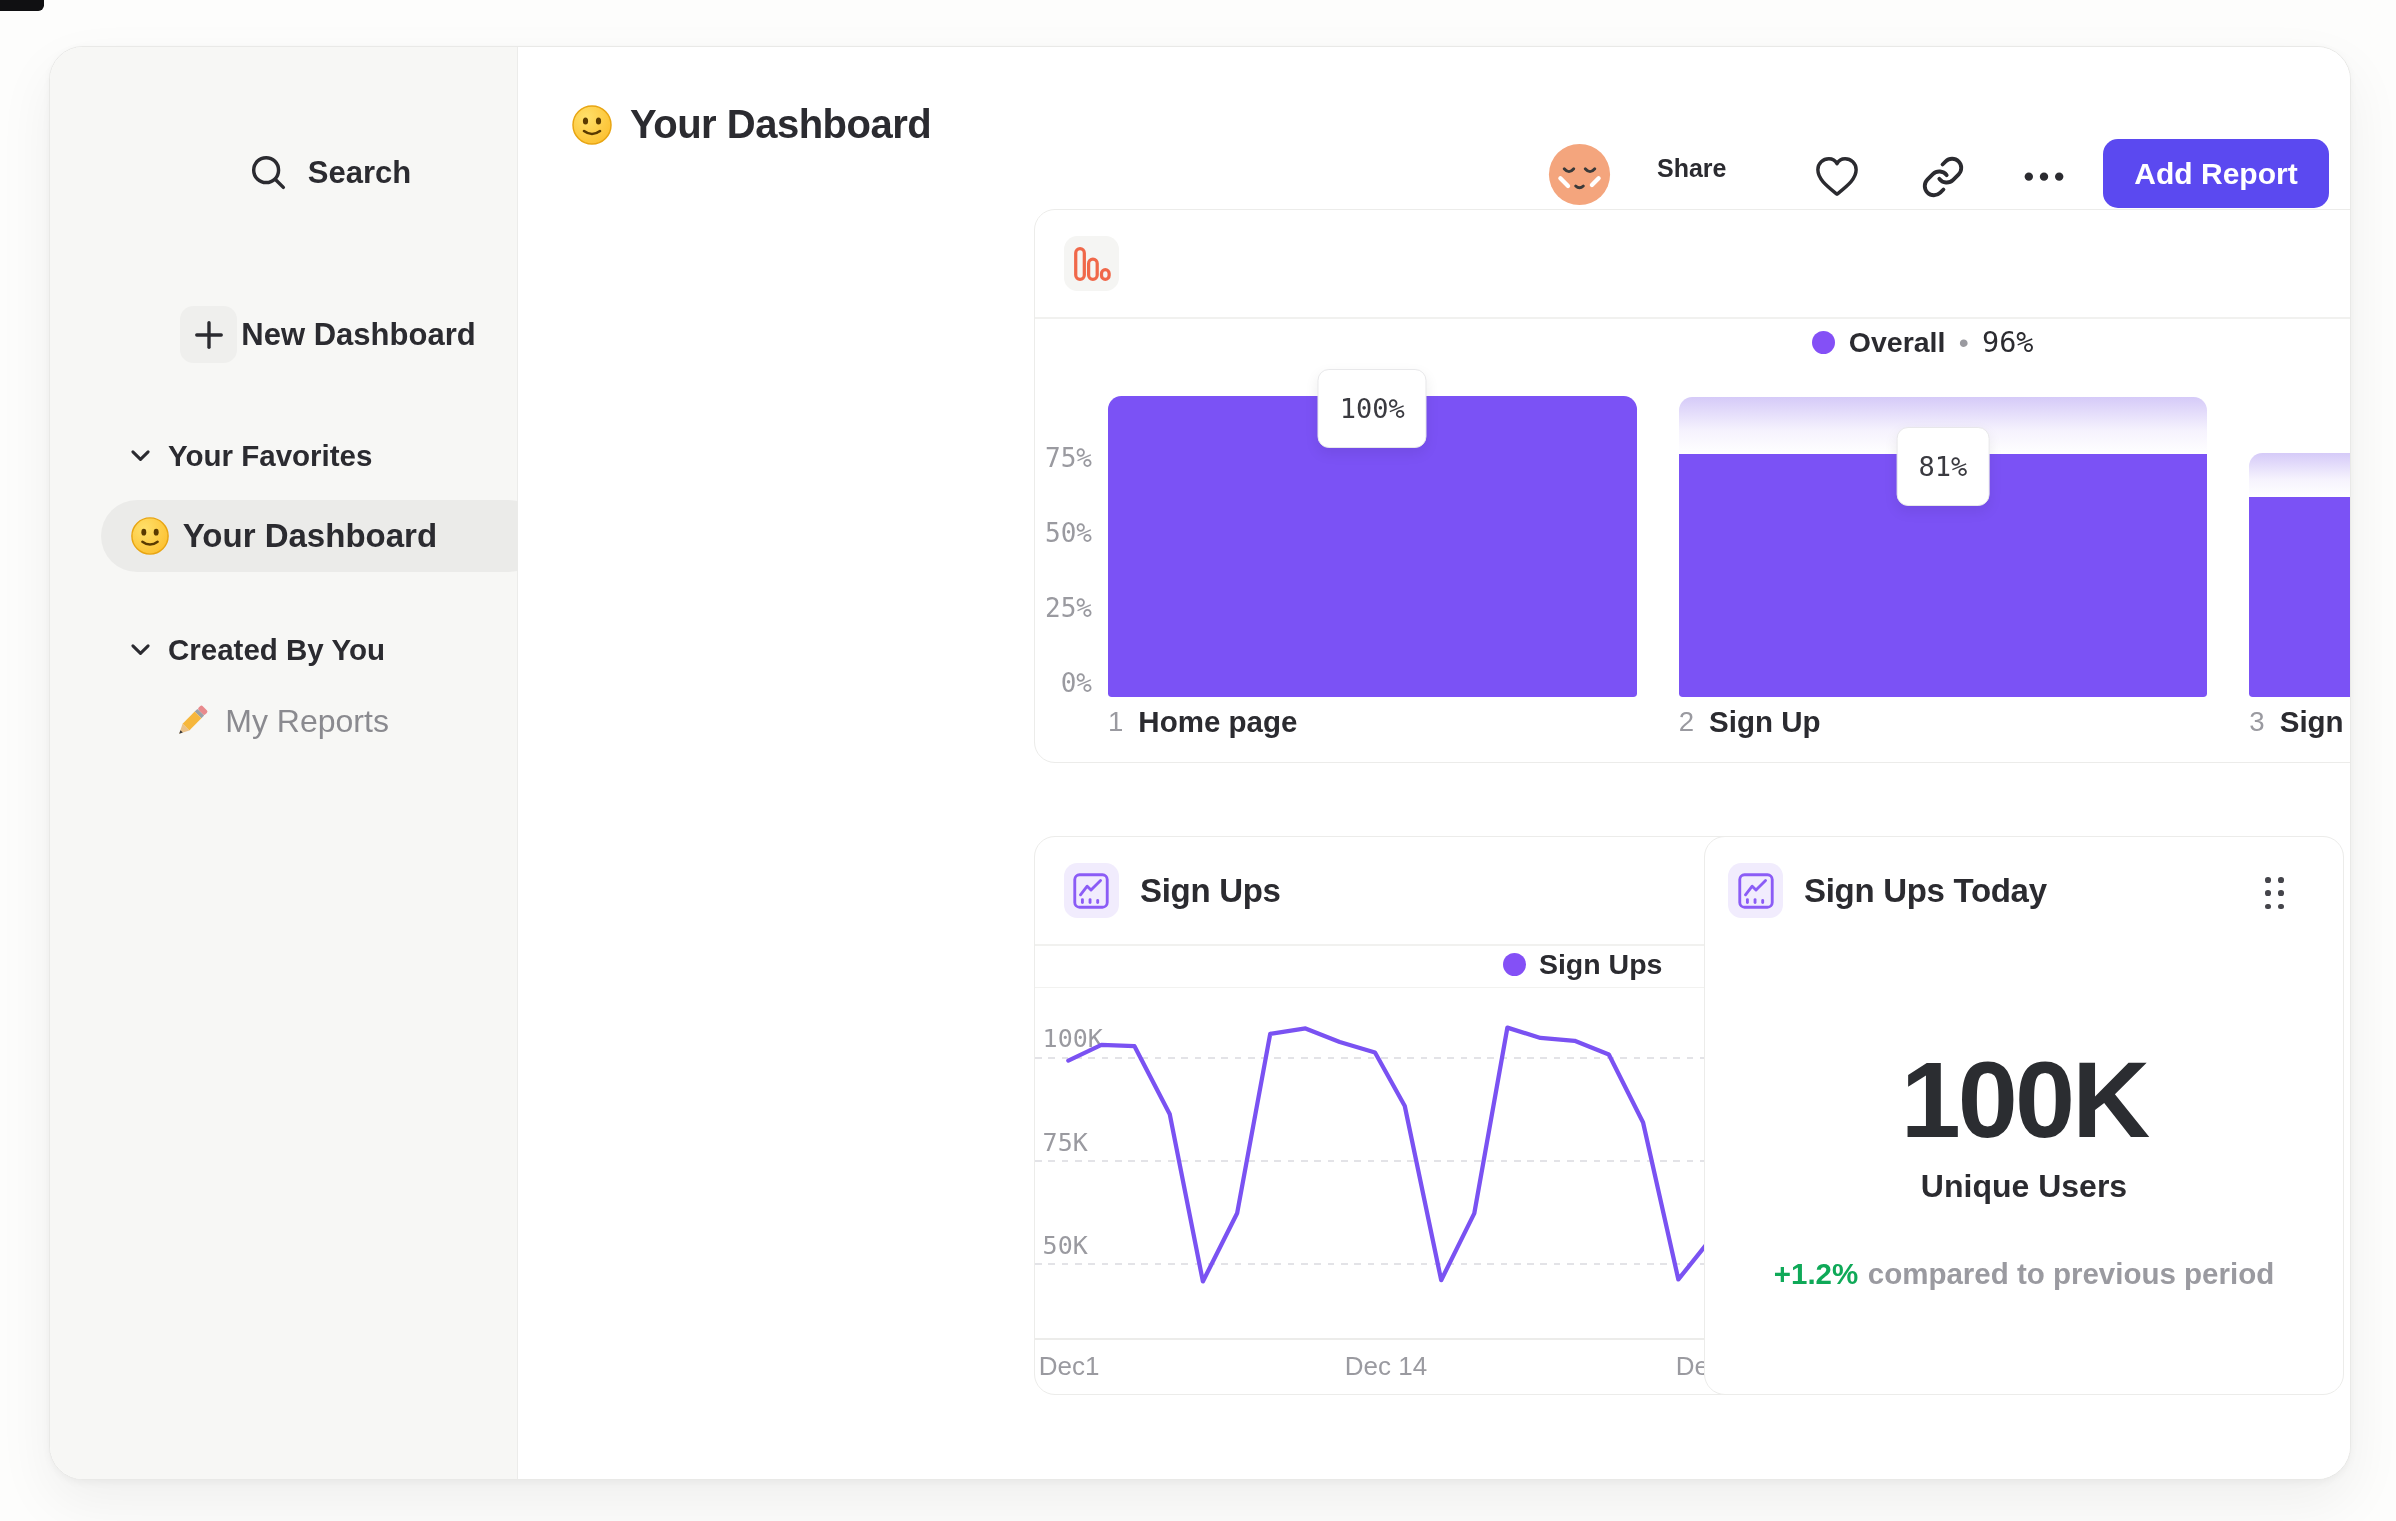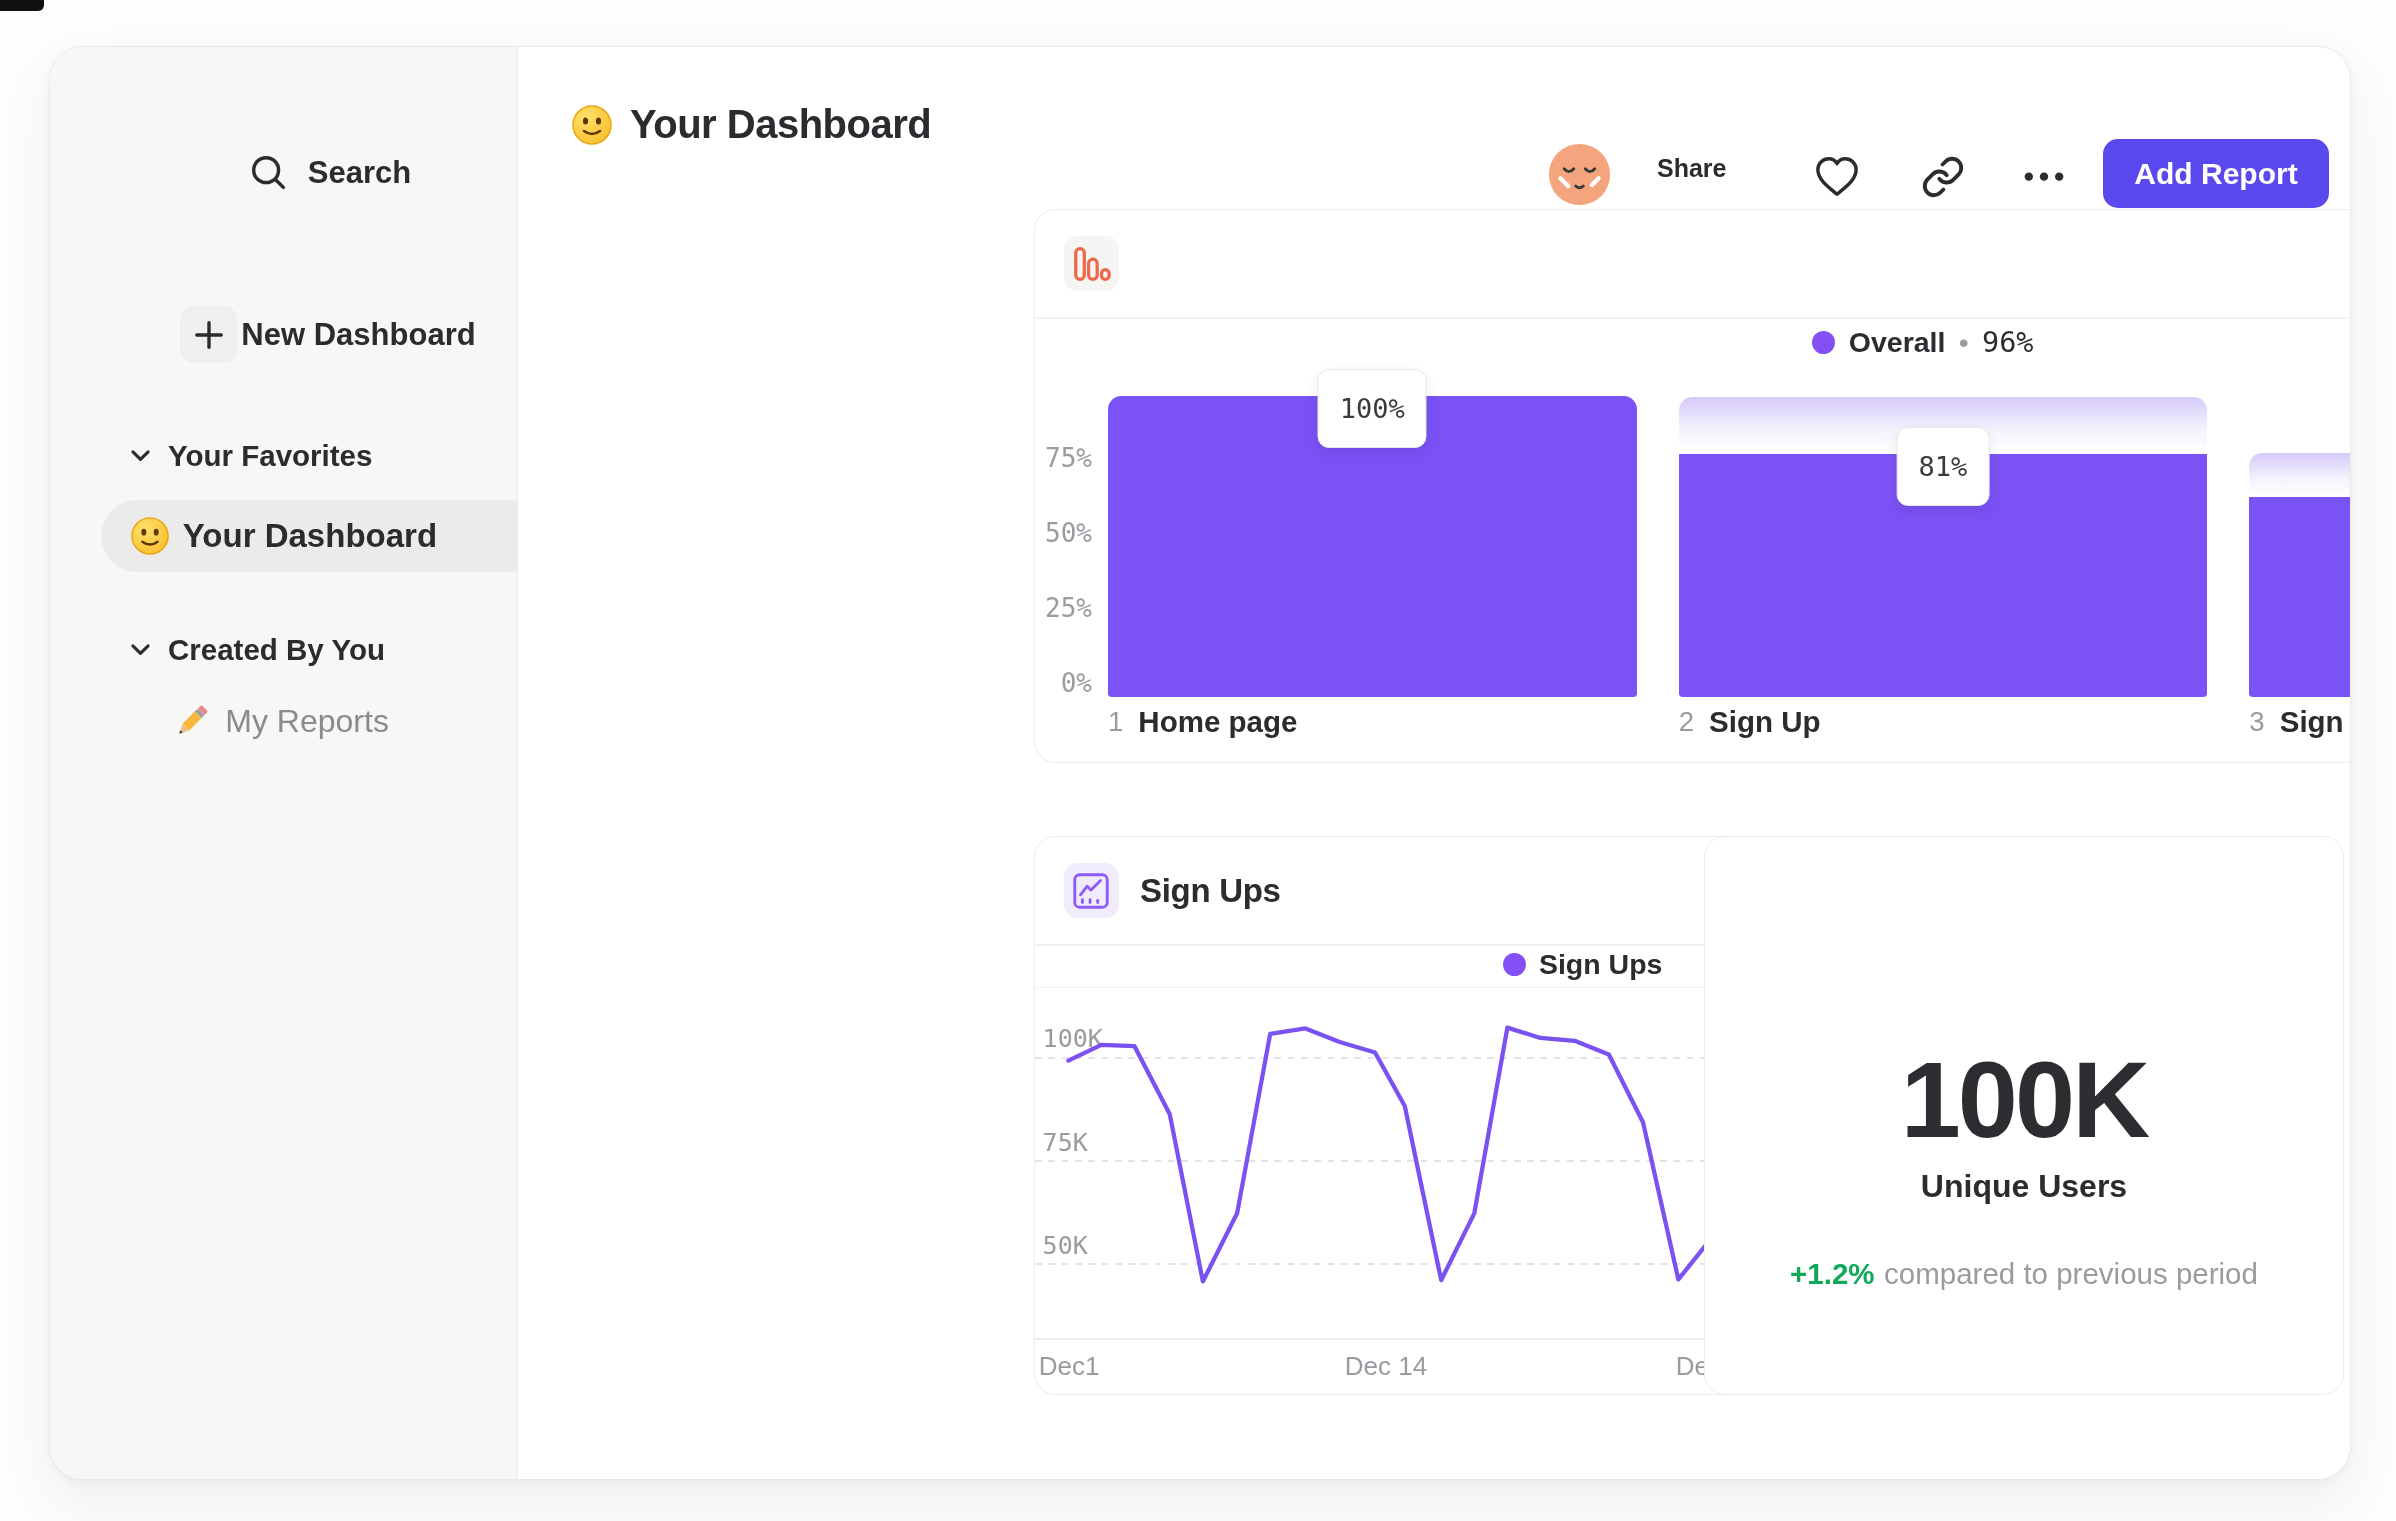--- a/index.html
+++ b/index.html
@@ -99,21 +99,21 @@
   #line-svg { position:absolute; left:0; top:152px; }
 
   
   .kpi-value { position:absolute; left:0; top:200px; width:100%; text-align:center;
                font-size:108px; font-weight:700; letter-spacing:-2.9px; color:#2b2d31; }
   .kpi-metric { position:absolute; left:0; top:331px; width:100%; text-align:center;
                 font-size:32px; font-weight:700; color:#2b2b30; }
   .kpi-delta-row { position:absolute; left:0; top:420px; width:100%; text-align:center;
                    font-size:29.5px; }
   .kpi-delta { color:#0fa958; font-weight:700; }
-  .kpi-note { color:#9a9aa0; font-weight:400; margin-left:9.5px; }
+  .kpi-note { color:#9a9aa0; font-weight:700; margin-left:9.5px; }
 
   svg { display:block; }
 </style>
 </head>
 <body>
 
 <div class="corner-artifact"></div>
 
 <div class="window">
 
@@ -337,20 +337,40 @@
       <div class="plot-bottom"></div>
       <div id="line-xlabels">
           <div class="xlab" style="left: 34px;">Dec1</div>
           <div class="xlab" style="left: 351px;">Dec 14</div>
           <div class="xlab" style="left: 682px;">Dec 28</div>
           <div class="xlab" style="left: 1016px;">Jan 11</div>
         </div>
     </section>
 
     <section class="card kpi-card">
+      <div class="card-head">
+        <span class="card-icbox" style="background:#f1ecfd; left:23px;">
+          <svg width="42" height="42" viewBox="0 0 44 44" fill="none" stroke="#8b5cf6" stroke-width="3" stroke-linecap="round" stroke-linejoin="round">
+            <rect x="5" y="5" width="34" height="34" rx="5"></rect>
+            <polyline points="11,26 18,17 22,21 32,11"></polyline>
+            <line x1="13" y1="31" x2="13" y2="34"></line>
+              <line x1="21" y1="31" x2="21" y2="34"></line>
+              <line x1="29" y1="32" x2="29" y2="34"></line>
+          </svg>
+        </span>
+        <span class="card-title" style="left:99px;">Sign Ups Today</span>
+        <span class="drag-handle" style="right:59px;">
+          <i></i>
+            <i></i>
+            <i></i>
+            <i></i>
+            <i></i>
+            <i></i>
+        </span>
+      </div>
       <div class="kpi-value">100K</div>
       <div class="kpi-metric">Unique Users</div>
       <div class="kpi-delta-row">
         <span class="kpi-delta">+1.2%</span><span class="kpi-note">compared to previous period</span>
       </div>
     </section>
 
   </main>
 </div>
 

